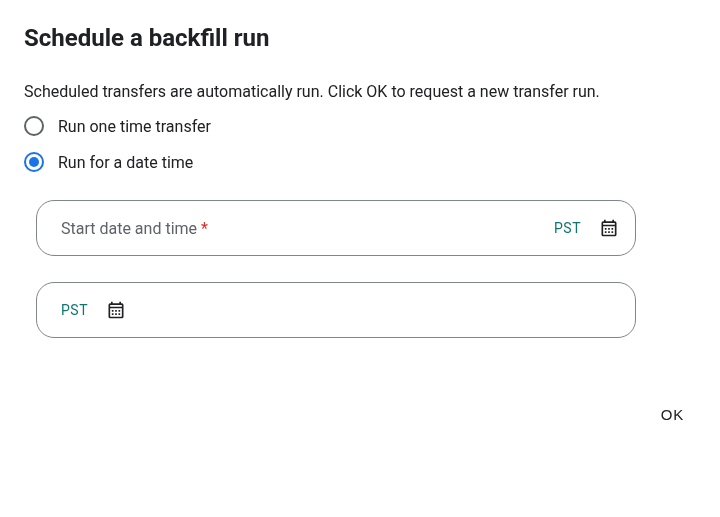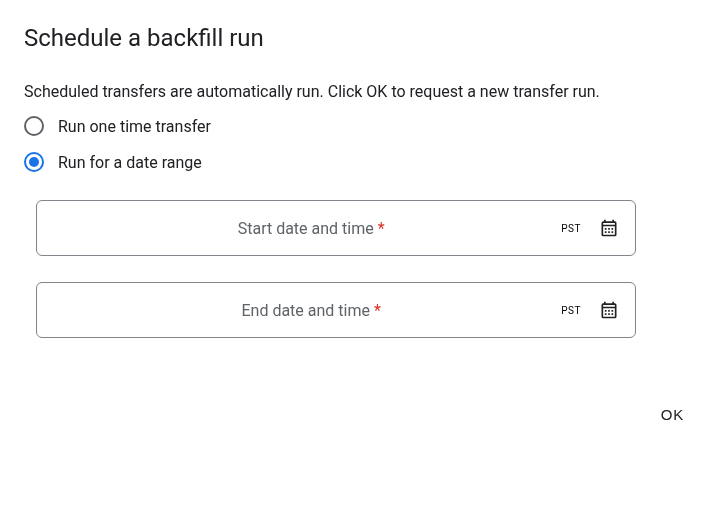--- a/index.html
+++ b/index.html
@@ -9,21 +9,21 @@
     }
     body {
       font-family: Roboto, "Helvetica Neue", Arial, sans-serif;
       background: #fff;
       color: #202124;
       width: 720px;
       padding: 24px;
     }
     .dialog-title {
       font-size: 24px;
-      font-weight: 400;
+      font-weight: 700;
       color: #202124;
       margin-bottom: 28px;
     }
     .dialog-desc {
       font-size: 16px;
       font-weight: 400;
       color: #202124;
       line-height: 1.5;
       margin-bottom: 12px;
     }
@@ -50,40 +50,39 @@
     }
     .date-fields {
       display: flex;
       flex-direction: column;
       gap: 26px;
       padding-left: 12px;
       margin-bottom: 60px;
     }
     .date-field {
       border: 1px solid #80868b;
-      border-radius: 6px;
+      border-radius: 18px;
       height: 56px;
       display: flex;
       align-items: center;
       padding: 0 16px 0 24px;
       cursor: pointer;
       width: 600px;
-      text-align: center;
     }
     .date-field-label {
       font-size: 16px;
       color: #5f6368;
       flex: 1;
     }
     .req-asterisk {
       color: #d93025;
     }
     .timezone {
-      font-size: 10px;
-      color: #000000;
+      font-size: 14px;
+      color: #0f766e;
       letter-spacing: 0.5px;
       margin-right: 18px;
     }
     .cal-icon {
       width: 20px;
       height: 20px;
       flex-shrink: 0;
     }
     .actions {
       display: flex;
@@ -116,41 +115,38 @@
       <circle cx="10" cy="10" r="9" fill="none" stroke="#5f6368" stroke-width="2"></circle>
     </svg>
     <span class="radio-label">Run one time transfer</span>
   </div>
 
   <div class="radio-option">
     <svg class="radio-circle" viewBox="0 0 20 20">
       <circle cx="10" cy="10" r="9" fill="none" stroke="#1a73e8" stroke-width="2"></circle>
       <circle cx="10" cy="10" r="5" fill="#1a73e8"></circle>
     </svg>
-    <span class="radio-label">Run for a date range</span>
+    <span class="radio-label">Run for a date time</span>
   </div>
 
 </div>
 
 <div class="date-fields">
 
   <div class="date-field">
     <span class="date-field-label">
       <span>Start date and time</span> <span class="req-asterisk">*</span>
     </span>
     <span class="timezone">PST</span>
     <svg class="cal-icon" viewBox="0 0 24 24" fill="#202124">
       <path d="M19 4h-1V2h-2v2H8V2H6v2H5a2 2 0 0 0-2 2v14a2 2 0 0 0 2 2h14a2 2 0 0 0 2-2V6a2 2 0 0 0-2-2Zm0 16H5V10h14Zm0-12H5V6h14ZM7 12h2v2H7Zm4 0h2v2h-2Zm4 0h2v2h-2ZM7 16h2v2H7Zm4 0h2v2h-2Zm4 0h2v2h-2Z"></path>
     </svg>
   </div>
 
   <div class="date-field">
-    <span class="date-field-label">
-      <span>End date and time</span> <span class="req-asterisk">*</span>
-    </span>
     <span class="timezone">PST</span>
     <svg class="cal-icon" viewBox="0 0 24 24" fill="#202124">
       <path d="M19 4h-1V2h-2v2H8V2H6v2H5a2 2 0 0 0-2 2v14a2 2 0 0 0 2 2h14a2 2 0 0 0 2-2V6a2 2 0 0 0-2-2Zm0 16H5V10h14Zm0-12H5V6h14ZM7 12h2v2H7Zm4 0h2v2h-2Zm4 0h2v2h-2ZM7 16h2v2H7Zm4 0h2v2h-2Zm4 0h2v2h-2Z"></path>
     </svg>
   </div>
 
 </div>
 
 <div class="actions">
   <button class="btn">OK</button>

